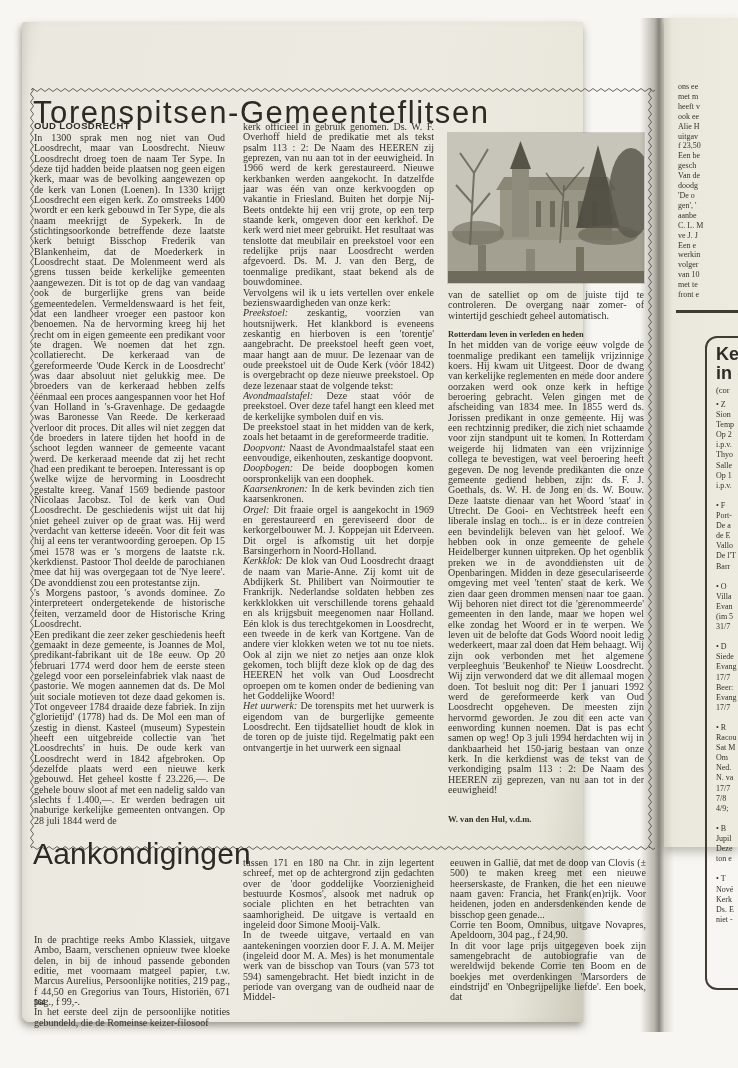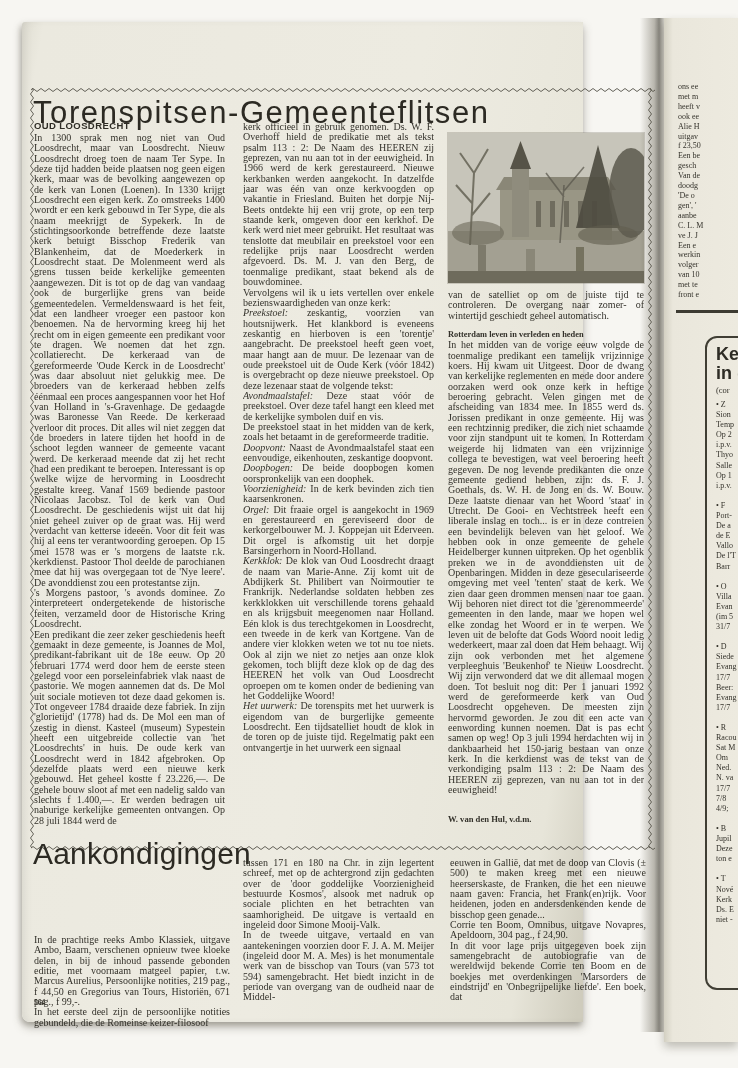--- a/index.html
+++ b/index.html
@@ -18,21 +18,21 @@
     border-radius:3px 0 0 8px;
     box-shadow:0 5px 10px rgba(60,55,40,.35), -2px 3px 5px rgba(60,55,40,.18),
                inset 6px 0 12px -6px rgba(0,0,0,.12);
   }
   .gutter{
     position:absolute;left:640px;top:18px;width:34px;height:1014px;
     background:linear-gradient(90deg,rgba(90,85,70,0) 0%,rgba(90,85,70,.40) 42%,rgba(45,42,32,.55) 56%,rgba(120,114,96,.25) 72%,rgba(255,255,255,0) 100%);
     pointer-events:none;
   }
   .page-right{
-    position:absolute;left:664px;top:18px;width:74px;height:1024px;
+    position:absolute;left:664px;top:18px;width:74px;height:829px;
     background:linear-gradient(90deg,#d3d0c2 0%,#eae7dc 12%,#edeadf 100%);
     box-shadow:0 5px 9px rgba(60,55,40,.3);
   }
   
   svg.squig{position:absolute;overflow:visible;}
   
   .main-title{
     position:absolute;left:11px;top:76px;
     font-family:"Liberation Sans", sans-serif;
     font-size:31px;line-height:30px;letter-spacing:1.6px;
@@ -118,21 +118,21 @@
     </div>
 
     <div class="col c2">
       <p class="bt">kerk officieel in gebruik genomen. Ds. W. F. Overhoff hield de predikatie met als tekst psalm 113 : 2: De Naam des HEEREN zij geprezen, van nu aan tot in der eeuwigheid. In 1966 werd de kerk gerestaureerd. Nieuwe kerkbanken werden aangekocht. In datzelfde jaar was één van onze kerkvoogden op vakantie in Friesland. Buiten het dorpje Nij-Beets ontdekte hij een vrij grote, op een terp staande kerk, omgeven door een kerkhof. De kerk werd niet meer gebruikt. Het resultaat was tenslotte dat meubilair en preekstoel voor een redelijke prijs naar Loosdrecht werden afgevoerd. Ds. M. J. van den Berg, de toenmalige predikant, staat bekend als de bouwdominee.</p>
       <p class="bt">Vervolgens wil ik u iets vertellen over enkele bezienswaardigheden van onze kerk:</p>
       <p class="bt"><i class="term">Preekstoel:</i> <span>zeskantig, voorzien van houtsnijwerk. Het klankbord is eveneens zeskantig en hierboven is een 'torentje' aangebracht. De preekstoel heeft geen voet, maar hangt aan de muur. De lezenaar van de oude preekstoel uit de Oude Kerk (vóór 1842) is overgebracht op deze nieuwe preekstoel. Op deze lezenaar staat de volgende tekst:</span></p>
       <p class="bt"><i class="term">Avondmaalstafel:</i> <span>Deze staat vóór de preekstoel. Over deze tafel hangt een kleed met de kerkelijke symbolen duif en vis.</span></p>
       <p class="bt">De preekstoel staat in het midden van de kerk, zoals het betaamt in de gereformeerde traditie.</p>
       <p class="bt"><i class="term">Doopvont:</i> <span>Naast de Avondmaalstafel staat een eenvoudige, eikenhouten, zeskantige doopvont.</span></p>
       <p class="bt"><i class="term">Doopbogen:</i> <span>De beide doopbogen komen oorspronkelijk van een doophek.</span></p>
-      <p class="bt"><i class="term">Voorzienigheid:</i> <span>In de kerk bevinden zich tien kaarsenkronen.</span></p>
+      <p class="bt"><i class="term">Kaarsenkronen:</i> <span>In de kerk bevinden zich tien kaarsenkronen.</span></p>
       <p class="bt"><i class="term">Orgel:</i> <span>Dit fraaie orgel is aangekocht in 1969 en gerestaureerd en gereviseerd door de kerkorgelbouwer M. J. Koppejan uit Ederveen. Dit orgel is afkomstig uit het dorpje Barsingerhorn in Noord-Holland.</span></p>
       <p class="bt"><i class="term">Kerkklok:</i> <span>De klok van Oud Loosdrecht draagt de naam van Marie-Anne. Zij komt uit de Abdijkerk St. Philibert van Noirmoutier te Frankrijk. Nederlandse soldaten hebben zes kerkklokken uit verschillende torens gehaald en als krijgsbuit meegenomen naar Holland. Eén klok is dus terechtgekomen in Loosdrecht, een tweede in de kerk van Kortgene. Van de andere vier klokken weten we tot nu toe niets. Ook al zijn we niet zo netjes aan onze klok gekomen, toch blijft deze klok op de dag des HEEREN het volk van Oud Loosdrecht oproepen om te komen onder de bediening van het Goddelijke Woord!</span></p>
       <p class="bt"><i class="term">Het uurwerk:</i> <span>De torenspits met het uurwerk is eigendom van de burgerlijke gemeente Loosdrecht. Een tijdsatelliet houdt de klok in de toren op de juiste tijd. Regelmatig pakt een ontvangertje in het uurwerk een signaal</span></p>
     </div>
 
     <svg class="photo" viewBox="0 0 196 150" role="img">
       <rect width="196" height="150" fill="#c7c5ba"></rect>
       <rect y="98" width="196" height="52" fill="#a3a092"></rect>
       <rect x="52" y="55" width="112" height="52" fill="#999685"></rect>
       <polygon points="48,57 168,57 160,44 56,44" fill="#8a8777"></polygon>

